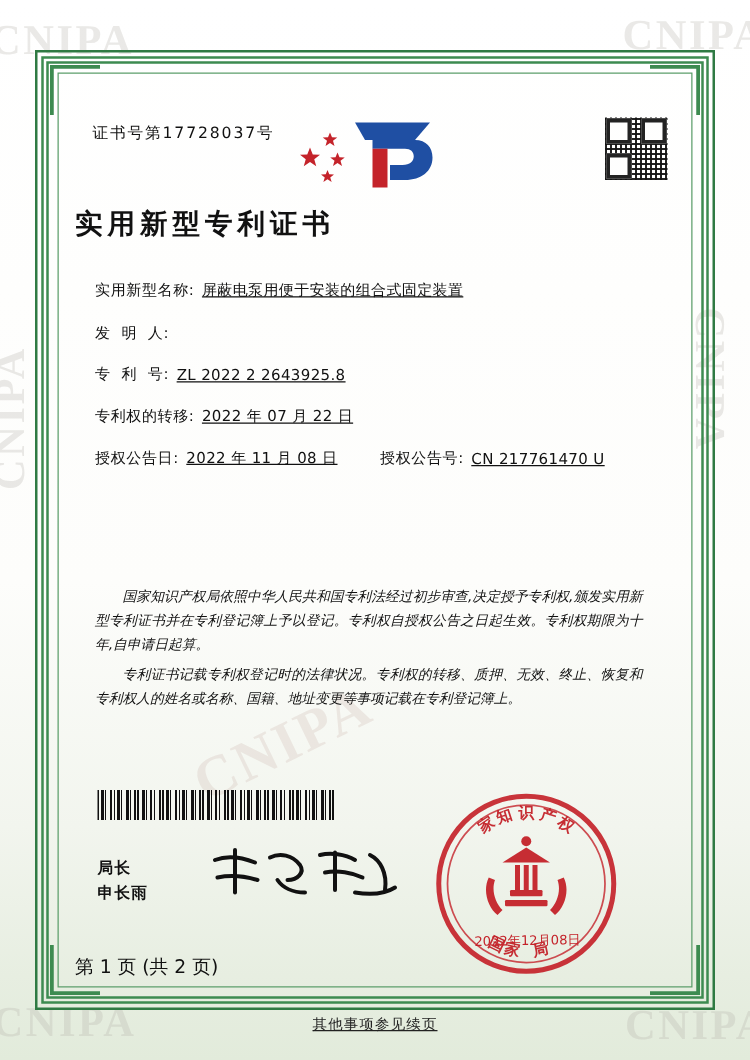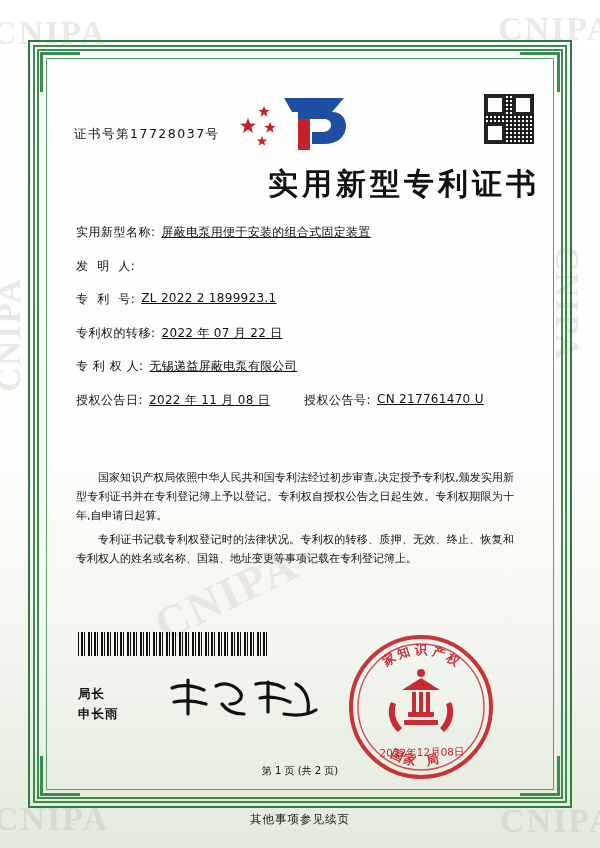--- a/index.html
+++ b/index.html
@@ -88,21 +88,20 @@
   }
 
   .cert-no {
     position: absolute;
     left: 14px;
     top: 26px;
     font-family: "DejaVu Sans", sans-serif;
     font-size: 12.5px;
     letter-spacing: 1.5px;
     color: #111;
-    margin-top: 28px;
   }
 
   
   .qr {
     position: absolute;
     right: 6px;
     top: 22px;
     width: 50px;
     height: 50px;
     background-color: #fff;
@@ -137,38 +136,38 @@
     transform: translateX(-50%);
     width: 120px;
     height: 64px;
   }
 
   .title {
     position: absolute;
     left: 0;
     right: 0;
     top: 92px;
-    text-align: right;
+    text-align: left;
     font-family: "DejaVu Sans", sans-serif;
     font-weight: bold;
-    font-size: 30px;
+    font-size: 22px;
     letter-spacing: 4px;
     color: #111;
   }
 
   
   .fields {
     position: absolute;
     left: 16px;
     top: 152px;
     width: 448px;
   }
   .row {
     display: flex;
-    align-items: flex-start;
+    align-items: center;
     margin-bottom: 16.5px;
     font-size: 12px;
     font-family: "DejaVu Sans", sans-serif;
     color: #111;
   }
   .row .lbl {
     flex: 0 0 auto;
     letter-spacing: 0.5px;
     white-space: pre;
   }
@@ -189,21 +188,21 @@
     position: absolute;
     left: 16px;
     top: 396px;
     width: 450px;
     font-family: "DejaVu Sans", sans-serif;
     font-size: 11px;
     line-height: 19px;
     color: #111;
     text-align: justify;
   }
-  .paras p { margin: 0 12px 5px 0; text-indent: 22px; }
+  .paras p { margin: 0 12px 5px 0; text-indent: 22px; font-style: italic; }
 
   
   .barcode {
     position: absolute;
     left: 18px;
     top: 560px;
     width: 190px;
     height: 24px;
     background-image: repeating-linear-gradient(90deg,
       #111 0 1px, transparent 1px 3px,
@@ -249,35 +248,36 @@
     font-family: "DejaVu Sans", sans-serif;
     font-size: 10.5px;
     color: #c4232a;
     transform: rotate(-1deg);
   }
 
   .page-num {
     position: absolute;
     left: 0; right: 0;
     top: 692px;
-    text-align: center;
-    font-family: "DejaVu Sans", sans-serif;
-    font-size: 10px;
+    text-align: left;
+    font-family: "DejaVu Sans", sans-serif;
+    font-size: 15px;
     color: #111;
   }
 
   .footer-note {
     position: absolute;
     left: 0; right: 0;
     top: 812px;
     text-align: center;
     font-family: "DejaVu Sans", sans-serif;
     font-size: 11.5px;
     letter-spacing: 1px;
     color: #222;
+    text-decoration: underline;
   }
 </style>
 </head>
 <body>
 
 <div class="page">
 
   <div class="wm" style="left:-8px; top:14px; font-size:34px;">CNIPA</div>
   <div class="wm" style="left:498px; top:10px; font-size:34px;">CNIPA</div>
   <div class="wm" style="left:-10px; top:392px; font-size:34px; transform:rotate(-90deg); transform-origin:left top;">CNIPA</div>
@@ -321,29 +321,25 @@
     <div class="fields">
       <div class="row">
         <span class="lbl">实用新型名称:</span>
         <span class="val">屏蔽电泵用便于安装的组合式固定装置</span>
       </div>
       <div class="row">
         <span class="lbl">发  明  人:</span>
       </div>
       <div class="row">
         <span class="lbl">专  利  号:</span>
-        <span class="val">ZL 2022 2 1899923.1</span>
+        <span class="val">ZL 2022 2 2643925.8</span>
       </div>
       <div class="row">
         <span class="lbl">专利权的转移:</span>
         <span class="val">2022 年 07 月 22 日</span>
-      </div>
-      <div class="row">
-        <span class="lbl">专 利 权 人:</span>
-        <span class="val">无锡递益屏蔽电泵有限公司</span>
       </div>
       <div class="row dual">
         <span class="lbl">授权公告日:</span>
         <span class="val">2022 年 11 月 08 日</span>
         <span class="lbl lbl2">授权公告号:</span>
         <span class="val">CN 217761470 U</span>
       </div>
     </div>
 
     <div class="paras">

